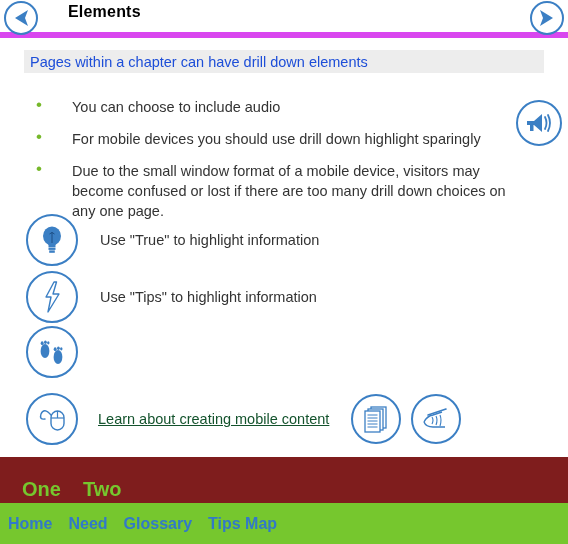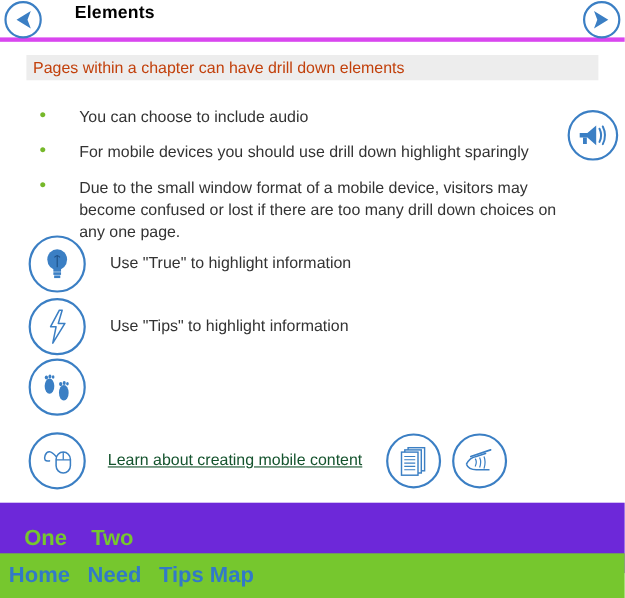--- a/index.html
+++ b/index.html
@@ -18,21 +18,21 @@
     height: 544px;
     background: #ffffff;
   }
 
   
   .header {
     position: absolute;
     top: 0; left: 0;
     width: 568px;
     height: 38px;
-    border-bottom: 4px solid #d946ef;
+    border-bottom: 6px solid #d946ef;
     text-decoration: underline;
   }
 
   .nav-circle {
     position: absolute;
     top: 1px;
     width: 34px;
     height: 34px;
     border: 2px solid #3b7fc4;
     border-radius: 50%;
@@ -63,21 +63,21 @@
     left: 24px;
     width: 520px;
     height: 23px;
     background: #ededed;
     display: flex;
     align-items: center;
     padding-left: 6px;
   }
   .subtitle-text {
     font-size: 14.5px;
-    color: #c2410c;
+    color: #1d4ed8;
   }
 
   
   .bullets {
     position: absolute;
     top: 97px;
     left: 36px;
     width: 490px;
   }
   .bullet-row {
@@ -169,21 +169,21 @@
     gap: 10px;
   }
 
   
   .tab-bar {
     position: absolute;
     left: 0;
     top: 457px;
     width: 568px;
     height: 64px;
-    background: #6d28d9;
+    background: #7f1d1d;
     display: flex;
     align-items: center;
     padding-left: 22px;
   }
   .tab-item {
     color: #76c72e;
     font-size: 20px;
     font-weight: bold;
     margin-right: 22px;
     cursor: pointer;
@@ -195,21 +195,21 @@
     top: 503px;
     width: 568px;
     height: 41px;
     background: #76c72e;
     display: flex;
     align-items: center;
     padding-left: 8px;
   }
   .footer-item {
     color: #3279c8;
-    font-size: 20px;
+    font-size: 16px;
     font-weight: bold;
     margin-right: 16px;
     cursor: pointer;
     white-space: nowrap;
   }
 </style>
 </head>
 <body>
 
 <div id="page">
@@ -347,16 +347,17 @@
   </div>
 
   <div class="tab-bar">
     <span class="tab-item">One</span>
     <span class="tab-item">Two</span>
   </div>
 
   <div class="footer-bar">
     <span class="footer-item">Home</span>
     <span class="footer-item">Need</span>
+    <span class="footer-item">Glossary</span>
     <span class="footer-item">Tips Map</span>
   </div>
 
 </div>
 
 </body></html>

